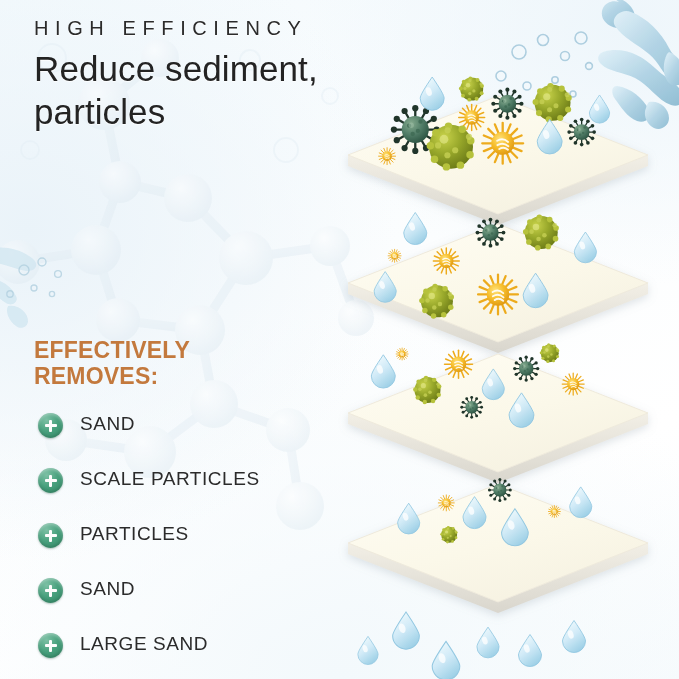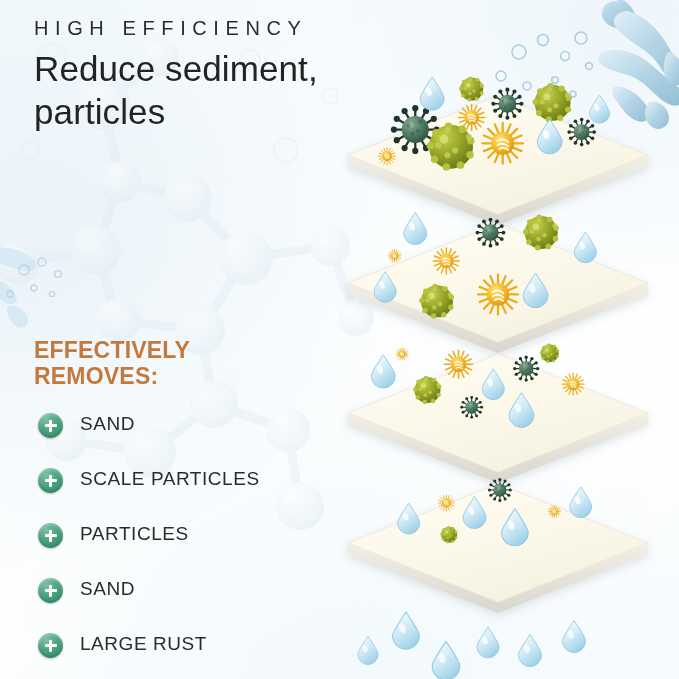--- a/index.html
+++ b/index.html
@@ -216,21 +216,21 @@
         <div class="rm-item">
           <span class="rm-badge"></span>
           <span class="rm-label">PARTICLES</span>
         </div>
         <div class="rm-item">
           <span class="rm-badge"></span>
           <span class="rm-label">SAND</span>
         </div>
         <div class="rm-item">
           <span class="rm-badge"></span>
-          <span class="rm-label">LARGE RUST</span>
+          <span class="rm-label">LARGE SAND</span>
         </div>
       </div>
   </div>
 
   <div class="stack" id="stack">
     <svg id="stack-svg" width="349" height="560" viewBox="0 0 349 560" aria-hidden="true">
       <defs>
         <linearGradient id="plate-top" x1="0" y1="0" x2="0.6" y2="1">
           <stop offset="0%" stop-color="#fffdf4"></stop>
           <stop offset="60%" stop-color="#fbf8e9"></stop>

